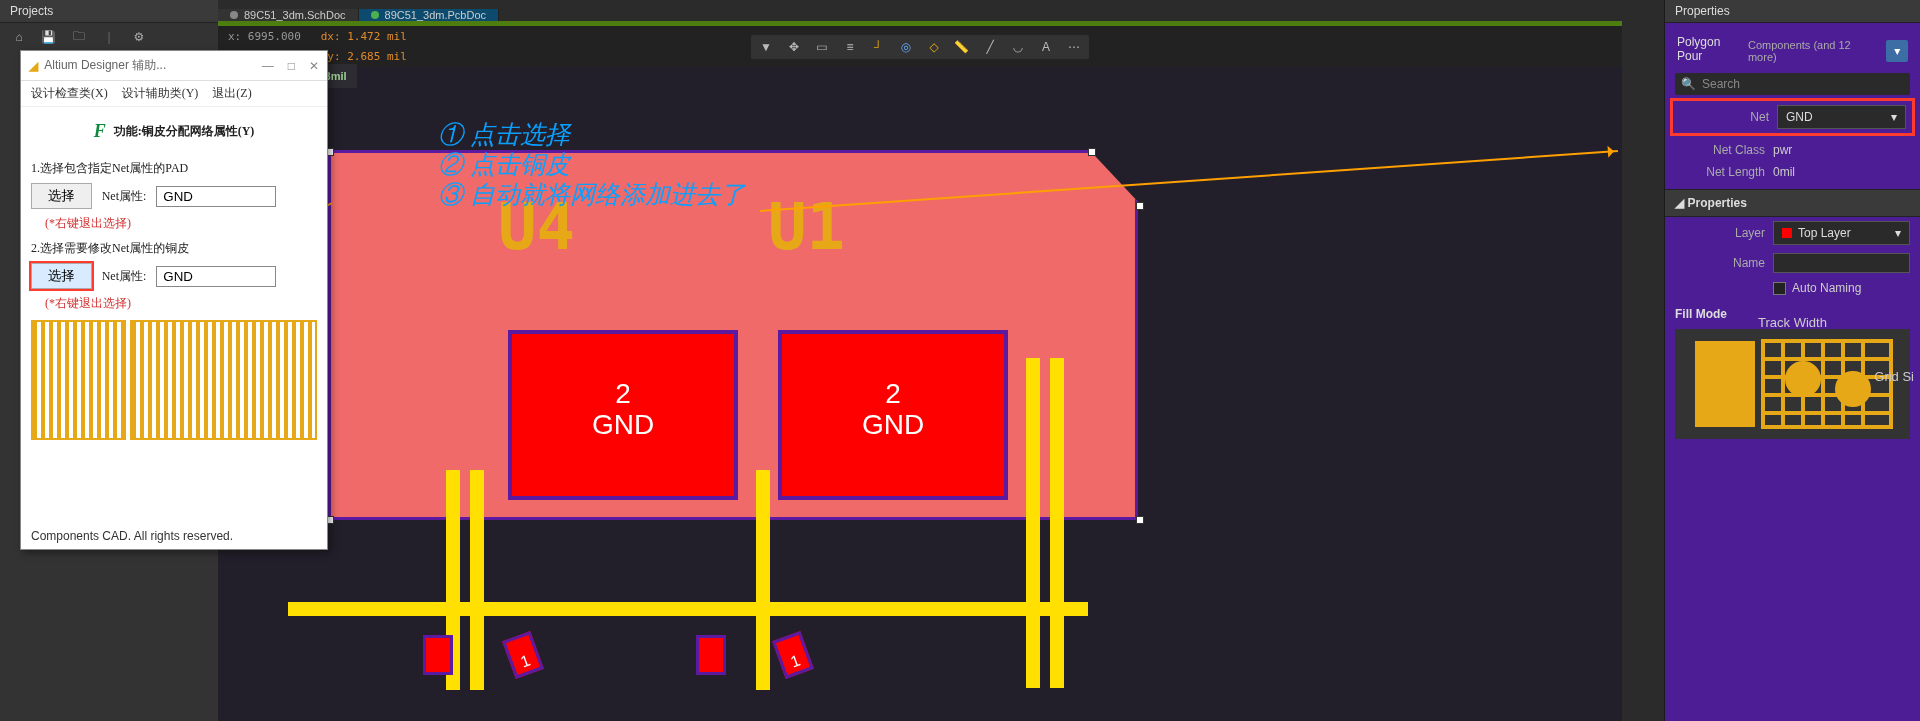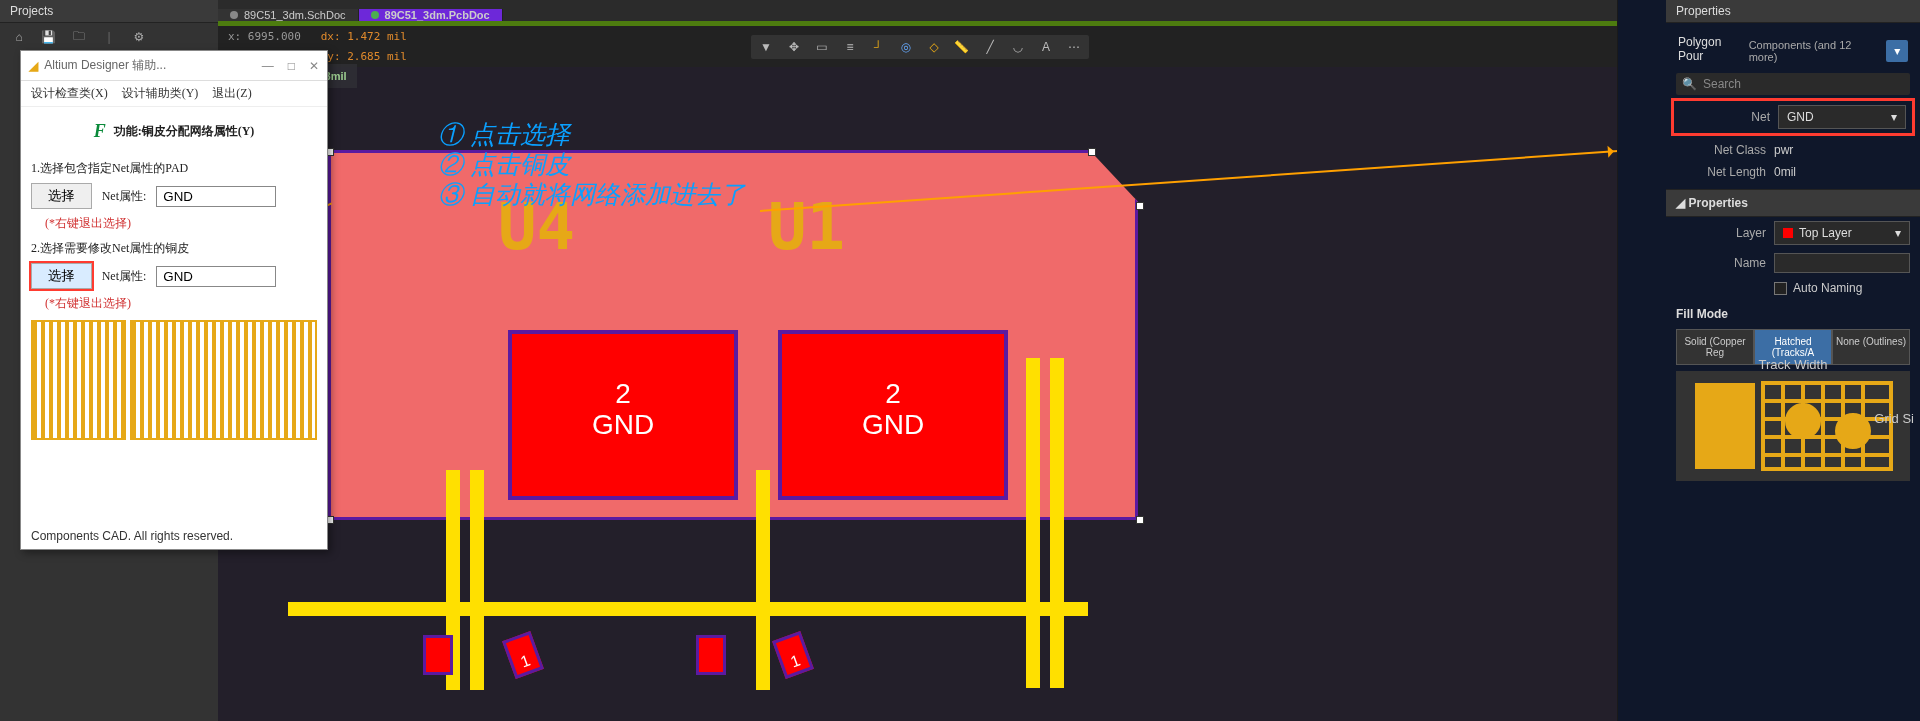--- a/index.html
+++ b/index.html
@@ -29,21 +29,21 @@
       background: #231f2a; overflow: hidden;
     }
     .tab-strip {
       display: flex; background: #2b2b2b; height: 26px; align-items: flex-end;
       border-bottom: 5px solid #4d7c0f;
     }
     .doc-tab {
       display: flex; align-items: center; gap: 6px; padding: 0 12px;
       background: #333; color: #ccc; border-right: 1px solid #222; font-size: 11px;
     }
-    .doc-tab.active { background: #6d28d9; font-weight: bold; }
+    .doc-tab.active { background: #0c4a6e; }
     .dot { width: 8px; height: 8px; border-radius: 50%; }
     .dot.gray { background: #888; }
     .dot.green { background: #4caf50; }
     .coord-bar {
       display: flex; align-items: center; background: #222; padding: 4px 10px;
       font-family: Consolas, monospace; font-size: 11px; color: #999;
     }
     .coord-bar b { color: #e08a2c; font-weight: normal; }
     .snap-bar {
       position: absolute; left: 0; top: 64px;
@@ -77,22 +77,22 @@
       position: absolute; height: 2px; background: #ffa000;
       transform-origin: left center;
     }
     .arrow-line::after {
       content:''; position: absolute; right: -2px; top: -5px;
       border: 6px solid transparent; border-left-color: #ffa000;
     }
 
     
     .right-panel {
-      position: absolute; right: 0; top: 0; width: 303px; height: 100%;
-      background: #0f172a; border-left: 1px solid #1a1a1a; padding-left: 48px;
+      position: absolute; right: 0; top: 0; width: 256px; height: 100%;
+      background: #4c1d95; border-left: 1px solid #1a1a1a;
     }
     .prop-hdr { display: flex; justify-content: space-between; align-items: flex-end; padding: 12px 12px 4px; color: #ddd; font-size: 12px; }
     .prop-filter-btn { background: #3c6ea5; width: 22px; height: 22px; display: inline-flex; align-items: center; justify-content: center; color: #fff; border-radius: 2px; }
     .search-row { display: flex; background: #2a2a2a; margin: 6px 10px; padding: 4px 6px; border-radius: 2px; color: #888; align-items: center; gap: 6px; }
     .section-hdr {
       background: #3a3a3a; padding: 6px 10px; font-weight: 600; color: #ddd;
       border-top: 1px solid #222; border-bottom: 1px solid #222; margin-top: 6px;
     }
     .prop-row { display: flex; align-items: center; padding: 4px 10px; gap: 8px; }
     .pl { width: 90px; text-align: right; color: #aaa; }
@@ -283,25 +283,20 @@
     <div class="dd" style="min-height:20px"></div>
   </div>
   <div class="prop-row" style="padding-left:108px">
     <label class="chk">
       <span class="chk-box"></span>
       <span>Auto Naming</span>
     </label>
   </div>
 
   <div style="padding:8px 10px 2px;font-weight:600;color:#ddd">Fill Mode</div>
-  <div class="seg">
-    <div>Solid (Copper Reg</div>
-    <div class="active">Hatched (Tracks/A</div>
-    <div>None (Outlines)</div>
-  </div>
 
   <div class="illus">
     <span class="illus-label" style="top:-14px;left:50%;transform:translateX(-50%)">Track Width</span>
     <span class="illus-label" style="right:-4px;top:40px">Grid Si</span>
     <svg width="200" height="90" viewBox="0 0 200 90">
       <rect x="2" y="2" width="60" height="86" fill="#e6a817"></rect>
       <g stroke="#e6a817" stroke-width="4" fill="none">
         <rect x="70" y="2" width="128" height="86"></rect>
         <line x1="70" y1="20" x2="198" y2="20"></line>
           <line x1="70" y1="38" x2="198" y2="38"></line>

